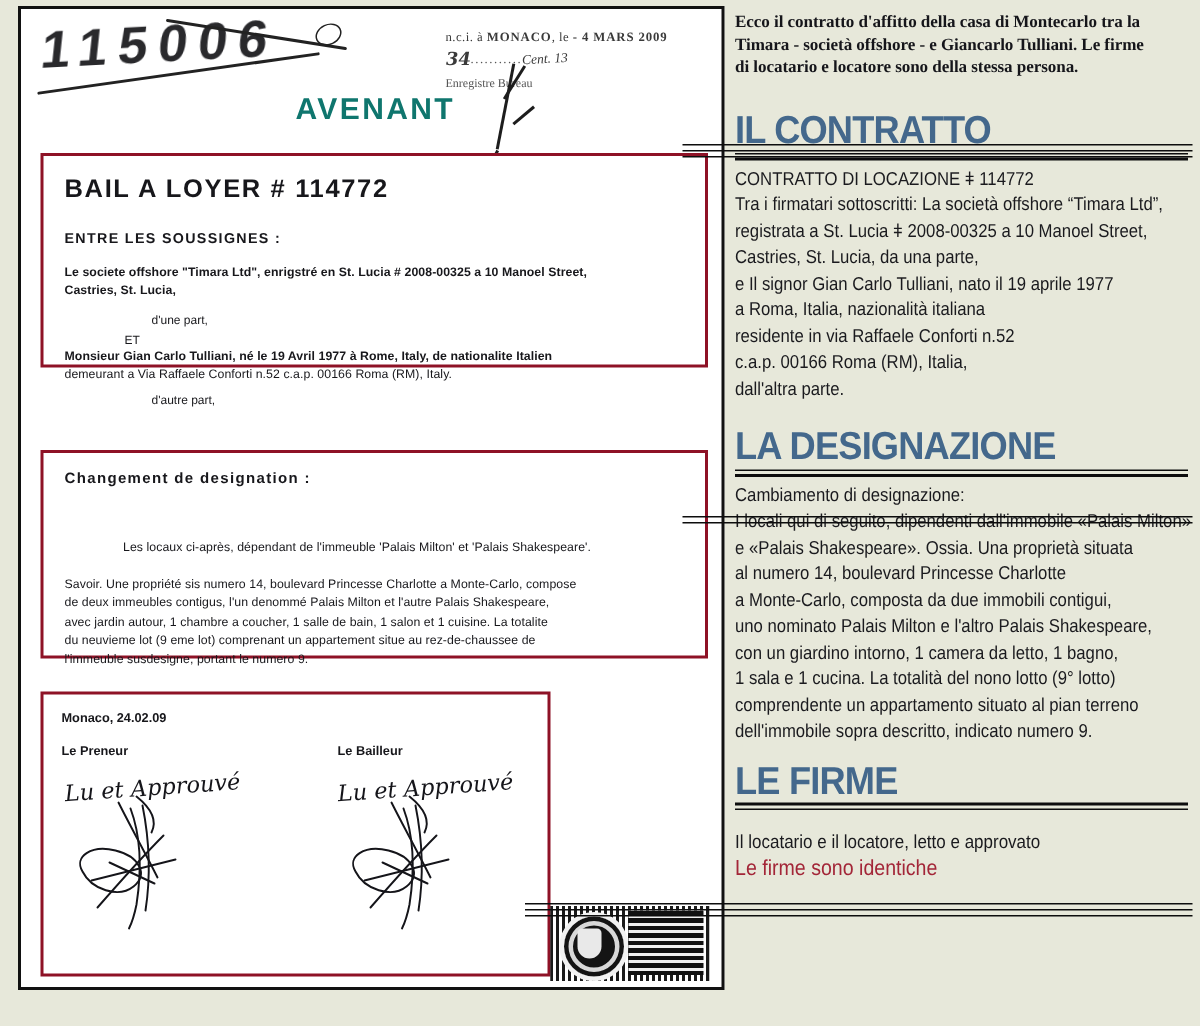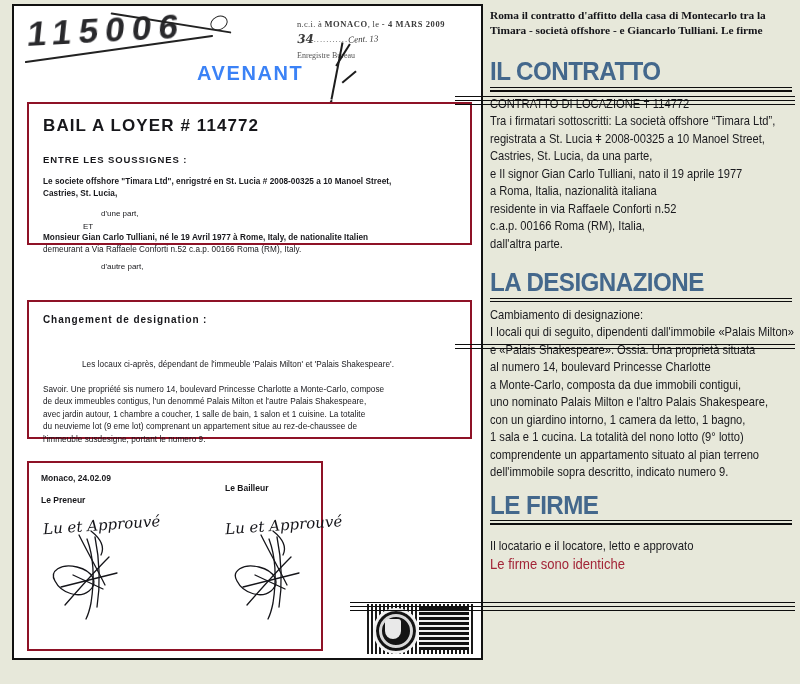--- a/index.html
+++ b/index.html
@@ -37,21 +37,21 @@
     position:absolute;left:96px;top:16px;width:122px;height:1.5px;
     background:#222;transform:rotate(9deg);border-radius:2px;
   }
   .hand-loop{
     position:absolute;left:196px;top:10px;width:16px;height:12px;
     border:1.6px solid #222;border-radius:50%;transform:rotate(-25deg);
   }
 
   .avenant{
     position:absolute;left:183px;top:56px;
-    font-size:20px;font-weight:700;letter-spacing:1.6px;color:#3b82f6;
+    font-size:20px;font-weight:700;letter-spacing:1.6px;color:#0f766e;
     font-family:"Liberation Sans", sans-serif;
   }
 
   .stamp-top{
     position:absolute;left:283px;top:12px;width:190px;
     font-size:8.5px;color:#3a3a3a;line-height:1.45;
     font-family:"Liberation Serif", serif;
     filter:blur(.12px);
   }
   .stamp-top .l1{letter-spacing:.3px;}
@@ -90,21 +90,21 @@
 
   
   .rbox{
     position:absolute;
     border:2.5px solid #8e1226;
     background:#fff;
     box-sizing:border-box;
   }
   #box-contract{left:13px;top:96px;width:445px;height:143px;}
   #box-designation{left:13px;top:294px;width:445px;height:139px;}
-  #box-signature{left:13px;top:455px;width:296px;height:190px;}
+  #box-signature{left:13px;top:455px;width:340px;height:190px;}
 
   .doc-txt{
     font-family:"Liberation Sans", sans-serif;
     color:#17171b;
     filter:blur(.09px);
   }
   .t-title{font-size:17px;font-weight:700;letter-spacing:1.1px;}
   .t-head{font-size:9.5px;font-weight:700;letter-spacing:.9px;}
   .t-body{font-size:8.2px;line-height:1.52;letter-spacing:.05px;}
   .t-body b{font-weight:700;}
@@ -249,21 +249,21 @@
         <span>de deux immeubles contigus, l'un denommé  Palais Milton et l'autre Palais Shakespeare,</span><br>
         <span>avec jardin autour, 1 chambre a coucher, 1 salle de bain, 1 salon et 1 cuisine. La totalite</span><br>
         <span>du neuvieme lot (9 eme lot) comprenant un appartement situe au rez-de-chaussee de</span><br>
         <span>l'immeuble susdesigne, portant le numero 9.</span>
       </div>
     </div>
 
     <div class="rbox" id="box-signature">
       <div class="doc-txt sig-date" style="position:absolute;left:12px;top:10px;">Monaco, 24.02.09</div>
       <div class="doc-txt sig-label" style="position:absolute;left:12px;top:32px;">Le Preneur</div>
-      <div class="doc-txt sig-label" style="position:absolute;left:196px;top:20px;">Le Bailleur</div>
+      <div class="doc-txt sig-label" style="position:absolute;left:196px;top:32px;">Le Bailleur</div>
 
       <div class="sig-wrap" style="left:14px;top:52px;">
         <div class="sig-lu">Lu et Approuvé</div>
         <svg class="sig-scribble" viewBox="0 0 150 92">
           <g fill="none" stroke="#15151a" stroke-width="1.3" stroke-linecap="round">
             <path d="M12,52 C6,42 18,34 34,38 C50,42 56,54 46,62 C36,70 18,64 12,52 Z"></path>
             <path d="M44,10 C50,26 52,48 48,74 C46,84 44,88 43,90"></path>
             <path d="M52,8 C56,28 58,52 54,78"></path>
             <path d="M36,6 C44,22 54,40 62,56"></path>
             <path d="M22,76 C36,60 52,42 66,28"></path>
@@ -310,22 +310,23 @@
 </div>
 <div class="connector" style="left:350px;top:602px;width:445px;height:12px;">
   <div class="ln" style="top:0;"></div>
   <div class="ln" style="top:4px;"></div>
   <div class="ln" style="top:8px;"></div>
 </div>
 
 <div id="right-col">
 
   <div class="deck">
-    <div>Roma il contratto d'affitto della casa di Montecarlo tra la</div>
+    <div>Ecco il contratto d'affitto della casa di Montecarlo tra la</div>
     <div>Timara - società offshore - e Giancarlo Tulliani. Le firme</div>
+    <div>di locatario e locatore sono della stessa persona.</div>
   </div>
 
   <div style="height:20px;"></div>
   <div class="sec-head">IL CONTRATTO</div>
   <div class="rule-double"></div>
   <div class="body-it">
     <span class="ln">CONTRATTO DI LOCAZIONE ǂ 114772</span>
     <span class="ln">Tra i firmatari sottoscritti: La società offshore “Timara Ltd”,</span>
     <span class="ln">registrata a St. Lucia ǂ 2008-00325 a 10 Manoel Street,</span>
     <span class="ln">Castries, St. Lucia, da una parte,</span>

